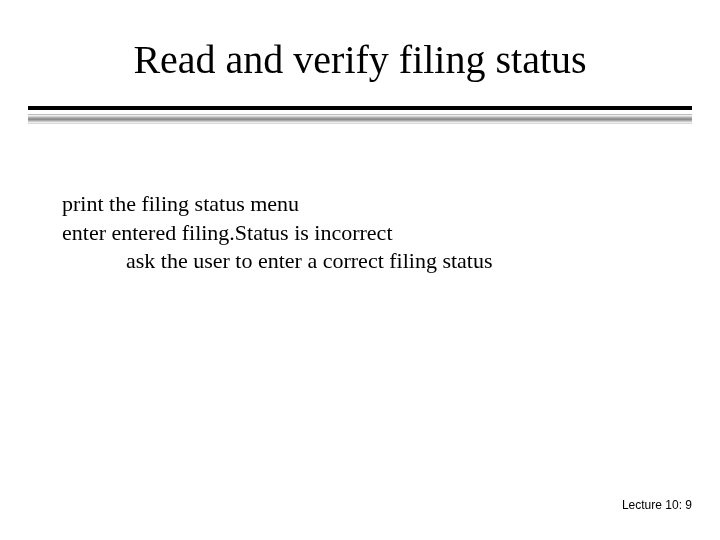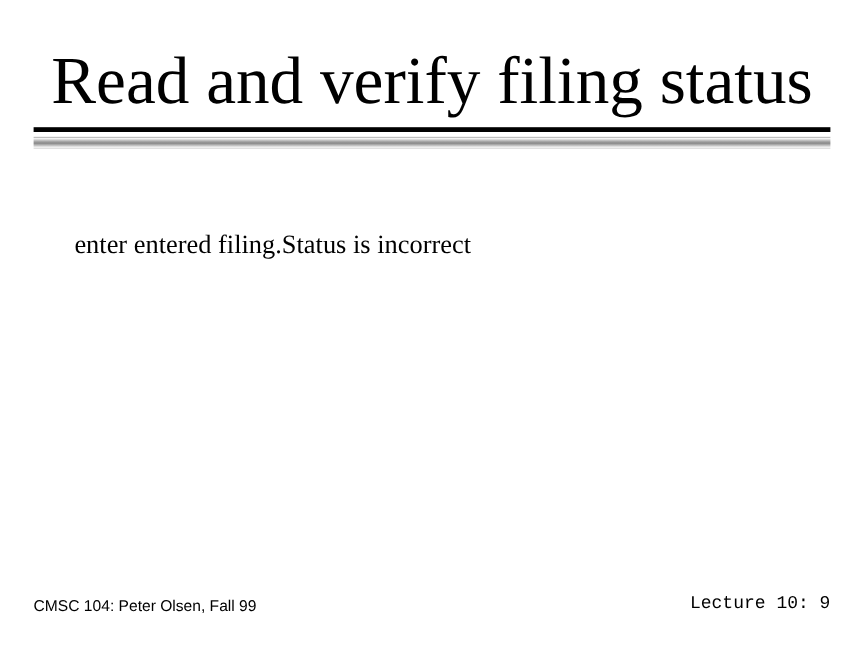--- a/index.html
+++ b/index.html
@@ -1,36 +1,37 @@
 <!DOCTYPE html>
 <html><head>
 <meta charset="utf-8">
 <style>
   * { margin: 0; padding: 0; box-sizing: border-box; }
   html, body { width: 720px; height: 540px; background: #fff; font-family: "Times New Roman", Times, serif; color: #000; }
   .slide { position: relative; width: 720px; height: 540px; }
-  .title { position: absolute; left: 0; right: 0; top: 36px; text-align: center; font-size: 56px; font-weight: 400; }
+  .title { position: absolute; left: 0; right: 0; top: 36px; text-align: center; font-size: 40px; font-weight: 400; }
   .divider { position: absolute; left: 28px; right: 28px; top: 106px; }
   .divider .bar1 { height: 4px; background: #000; }
   .divider .bar2 { height: 10px; margin-top: 4px; background: linear-gradient(#fff, #9e9e9e 40%, #8a8a8a 55%, #c7c7c7 80%, #fff); border-top: 1px solid #bdbdbd; border-bottom: 1px solid #d9d9d9; }
   .content { position: absolute; left: 62px; top: 190px; right: 60px; font-size: 22px; line-height: 1.3; }
   .content .indent { padding-left: 64px; }
   .footer-left { position: absolute; left: 28px; bottom: 28px; font-family: Arial, Helvetica, sans-serif; font-size: 13px; }
-  .footer-right { position: absolute; right: 28px; bottom: 28px; font-family: Liberation Mono, monospace; font-size: 15px; text-align: right; }
+  .footer-right { position: absolute; right: 28px; bottom: 28px; font-family: Liberation Sans, sans-serif; font-size: 12px; text-align: right; }
 </style>
 </head>
 <body>
 
 <div class="slide">
   <h1 class="title">Read and verify filing status</h1>
 
   <div class="divider">
     <div class="bar1"></div>
     <div class="bar2"></div>
   </div>
 
   <div class="content">
+    <div>print the filing status menu</div>
     <div>enter entered filing.Status is incorrect</div>
+    <div class="indent">ask the user to enter a correct filing status</div>
   </div>
 
-  <div class="footer-left">CMSC 104: Peter Olsen, Fall 99</div>
   <div class="footer-right">Lecture 10: 9</div>
 </div>
 
 </body></html>

